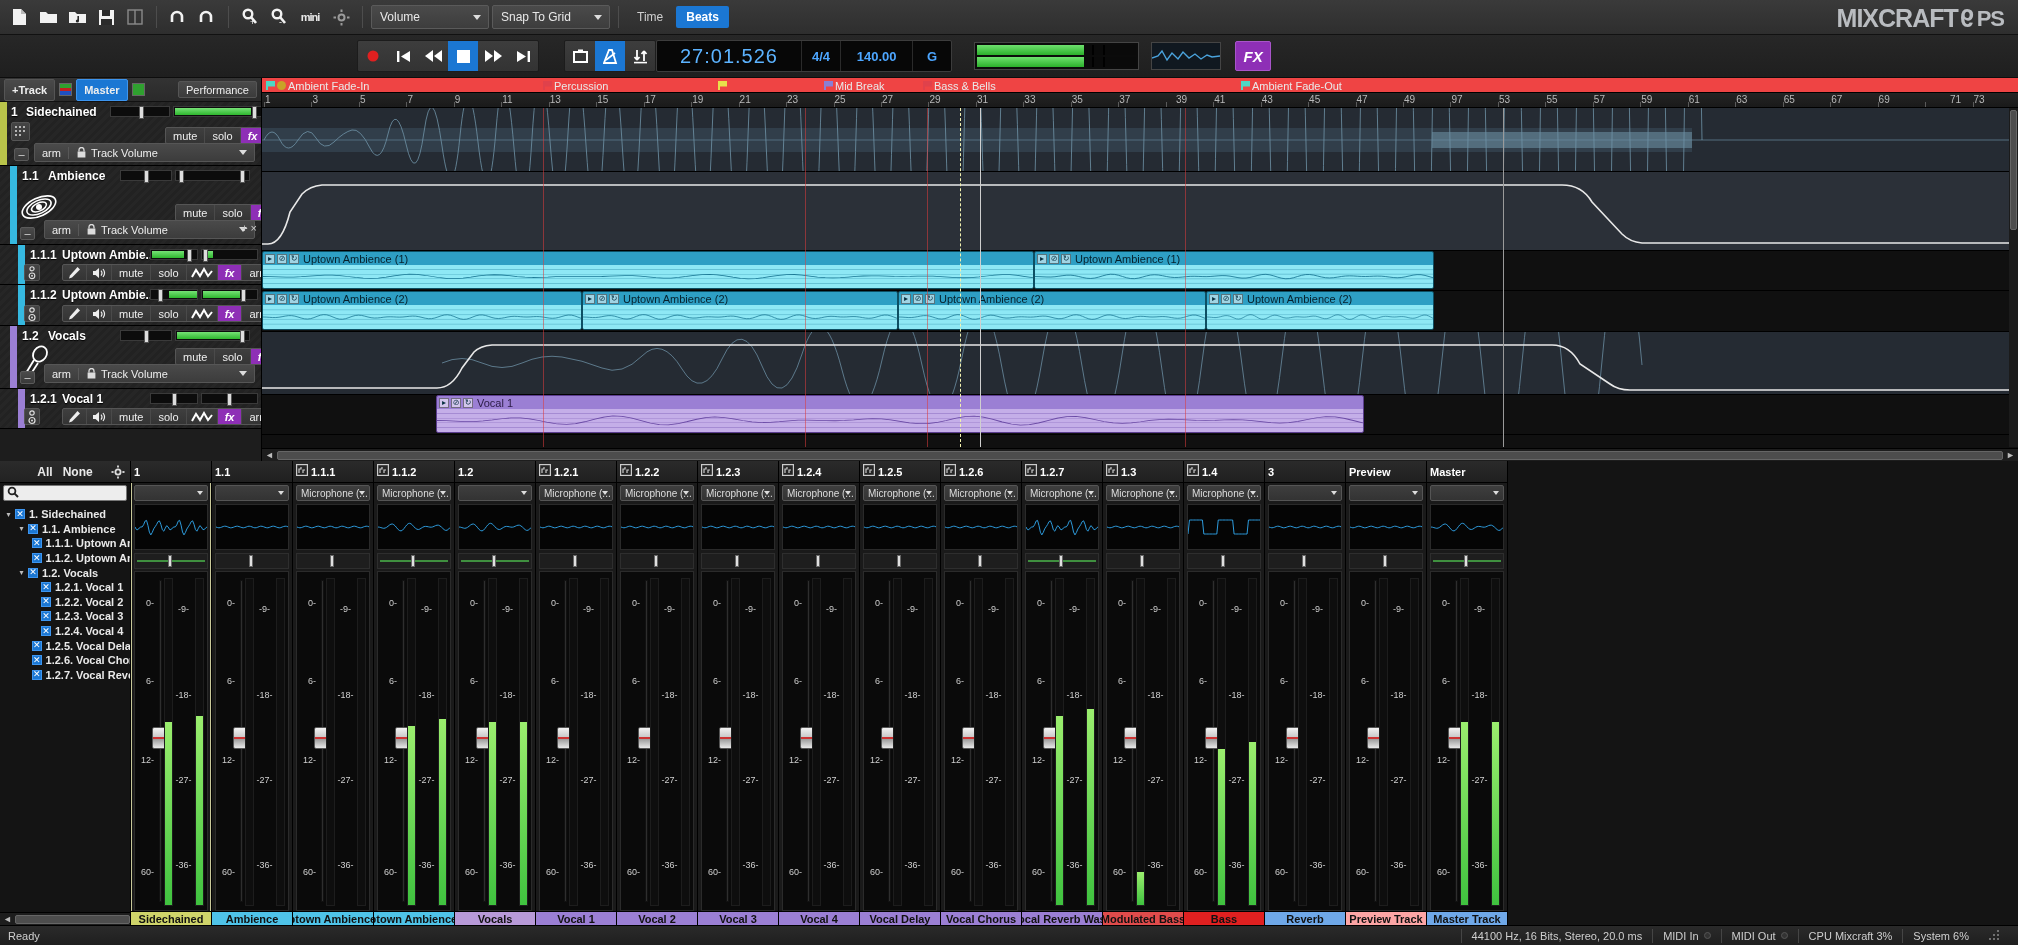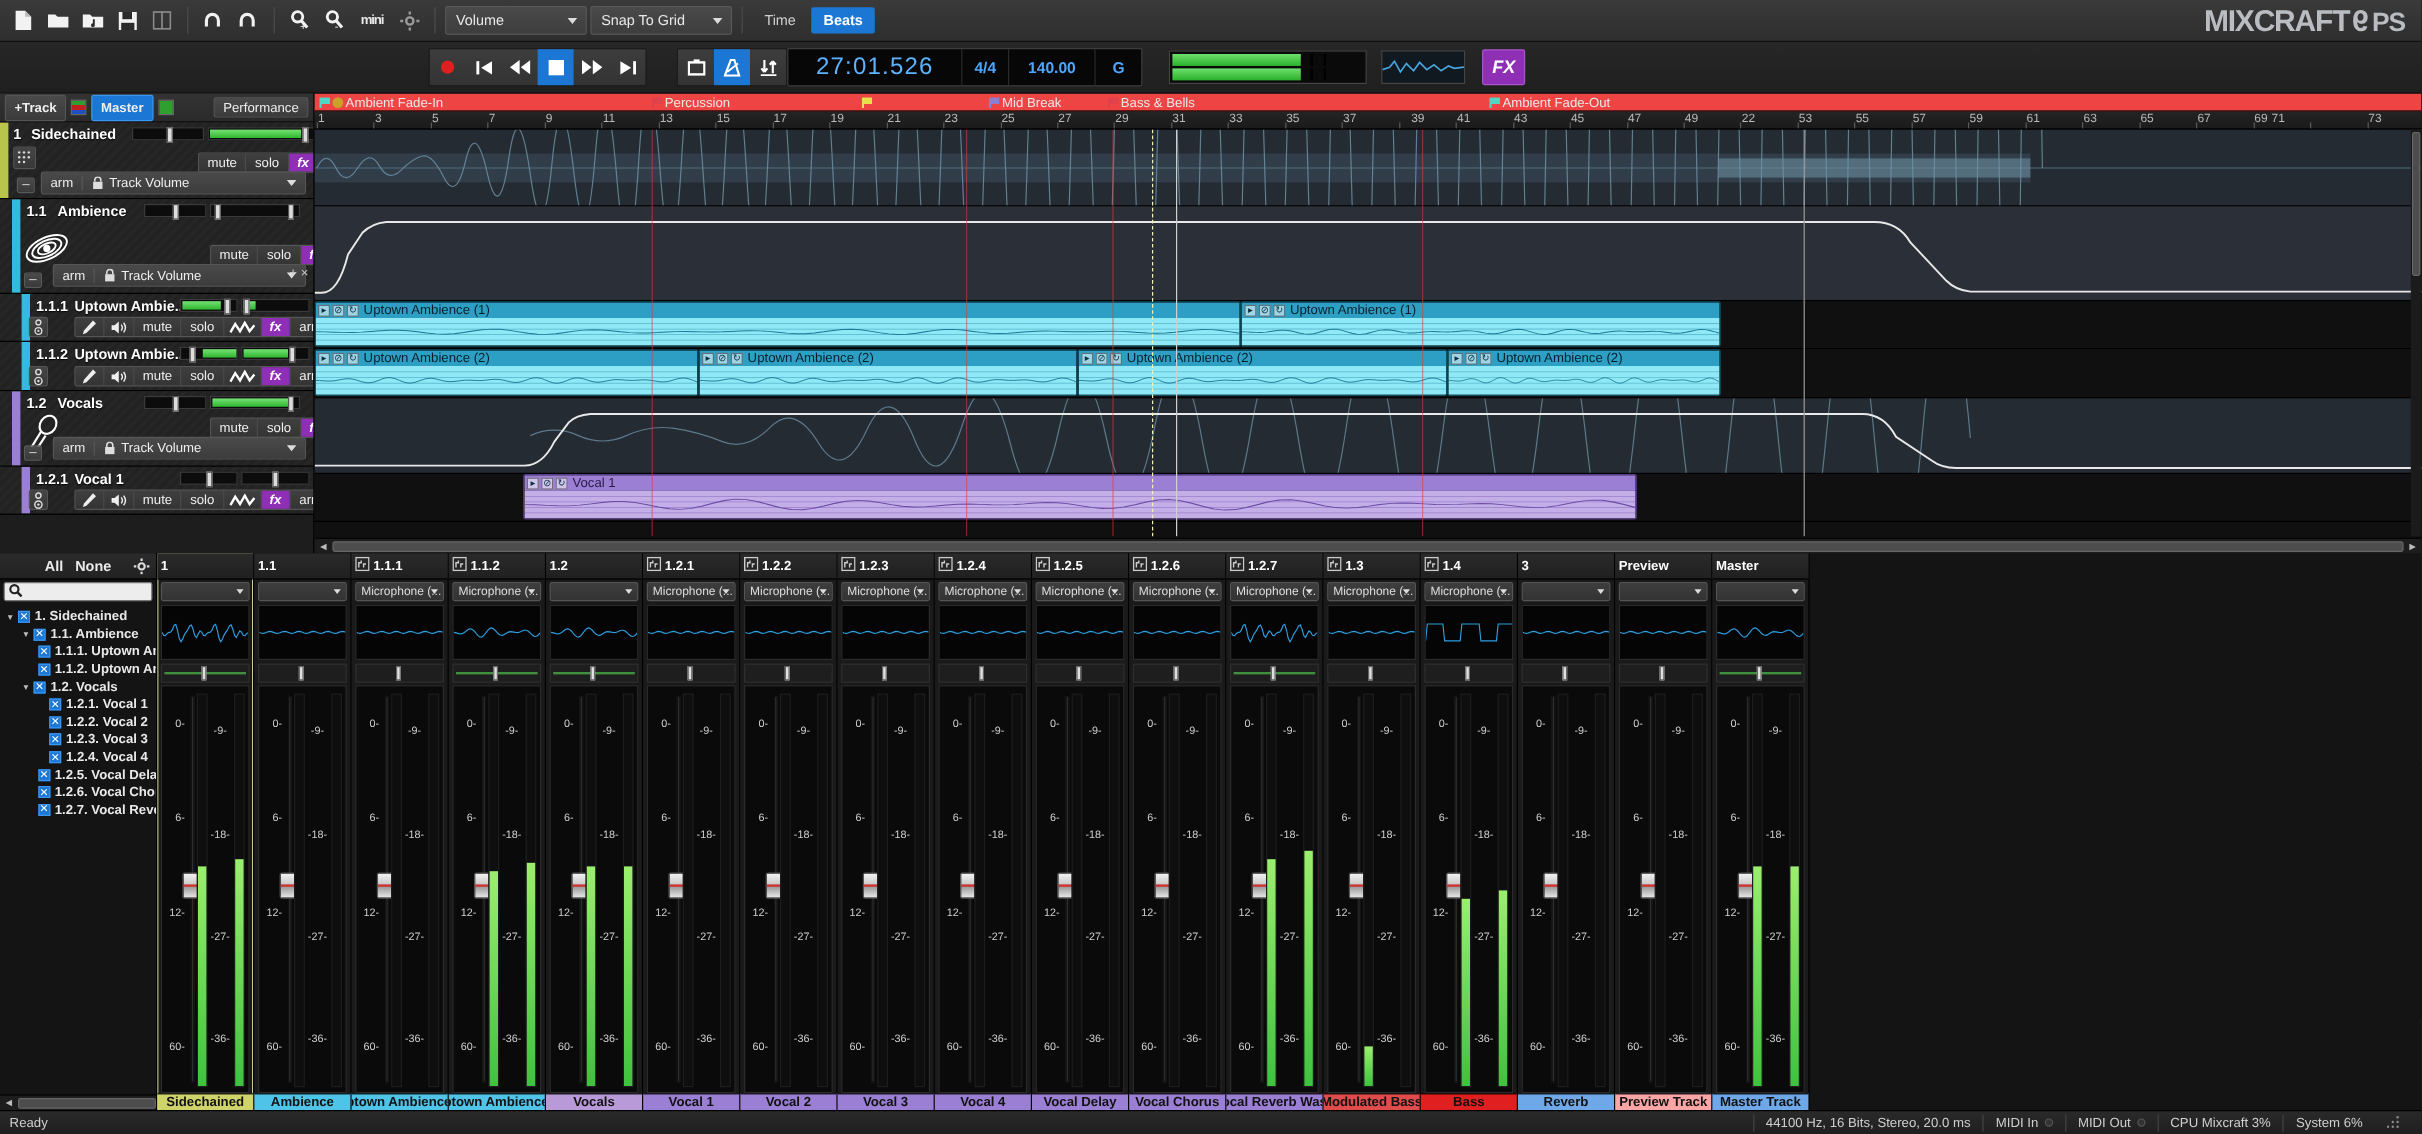--- a/index.html
+++ b/index.html
@@ -732,41 +732,41 @@
           <span class="bn" style="left: 952.189px;">41</span>
           <span class="tick" style="left: 951.189px;"></span>
           <span class="bn" style="left: 999.649px;">43</span>
           <span class="tick" style="left: 998.649px;"></span>
           <span class="bn" style="left: 1047.11px;">45</span>
           <span class="tick" style="left: 1046.11px;"></span>
           <span class="bn" style="left: 1094.57px;">47</span>
           <span class="tick" style="left: 1093.57px;"></span>
           <span class="bn" style="left: 1142.03px;">49</span>
           <span class="tick" style="left: 1141.03px;"></span>
-          <span class="bn" style="left: 1189.49px;">22</span>
+          <span class="bn" style="left: 1189.49px;">97</span>
           <span class="tick" style="left: 1188.49px;"></span>
           <span class="bn" style="left: 1236.95px;">53</span>
           <span class="tick" style="left: 1235.95px;"></span>
           <span class="bn" style="left: 1284.41px;">55</span>
           <span class="tick" style="left: 1283.41px;"></span>
           <span class="bn" style="left: 1331.86px;">57</span>
           <span class="tick" style="left: 1330.86px;"></span>
           <span class="bn" style="left: 1379.32px;">59</span>
           <span class="tick" style="left: 1378.32px;"></span>
           <span class="bn" style="left: 1426.78px;">61</span>
           <span class="tick" style="left: 1425.78px;"></span>
           <span class="bn" style="left: 1474.24px;">63</span>
           <span class="tick" style="left: 1473.24px;"></span>
           <span class="bn" style="left: 1521.7px;">65</span>
           <span class="tick" style="left: 1520.7px;"></span>
           <span class="bn" style="left: 1569.16px;">67</span>
           <span class="tick" style="left: 1568.16px;"></span>
           <span class="bn" style="left: 1616.62px;">69</span>
           <span class="tick" style="left: 1615.62px;"></span>
-          <span class="bn" style="left: 1631px;">71</span>
+          <span class="bn" style="left: 1688px;">71</span>
           <span class="tick" style="left: 1663.08px;"></span>
           <span class="bn" style="left: 1711.54px;">73</span>
           <span class="tick" style="left: 1710.54px;"></span>
           <span class="bn" style="left: 3px; top: 15px; color: rgb(220, 220, 220); font-size: 10px; white-space: nowrap;">140.0 4/4 G</span>
         </div>
 
       <div class="lanes">
 
         <div class="lane" style="top:0;height:64px;background:#252b33">
           <svg width="1760" height="63" preserveAspectRatio="none" viewBox="0 0 1760 63">

